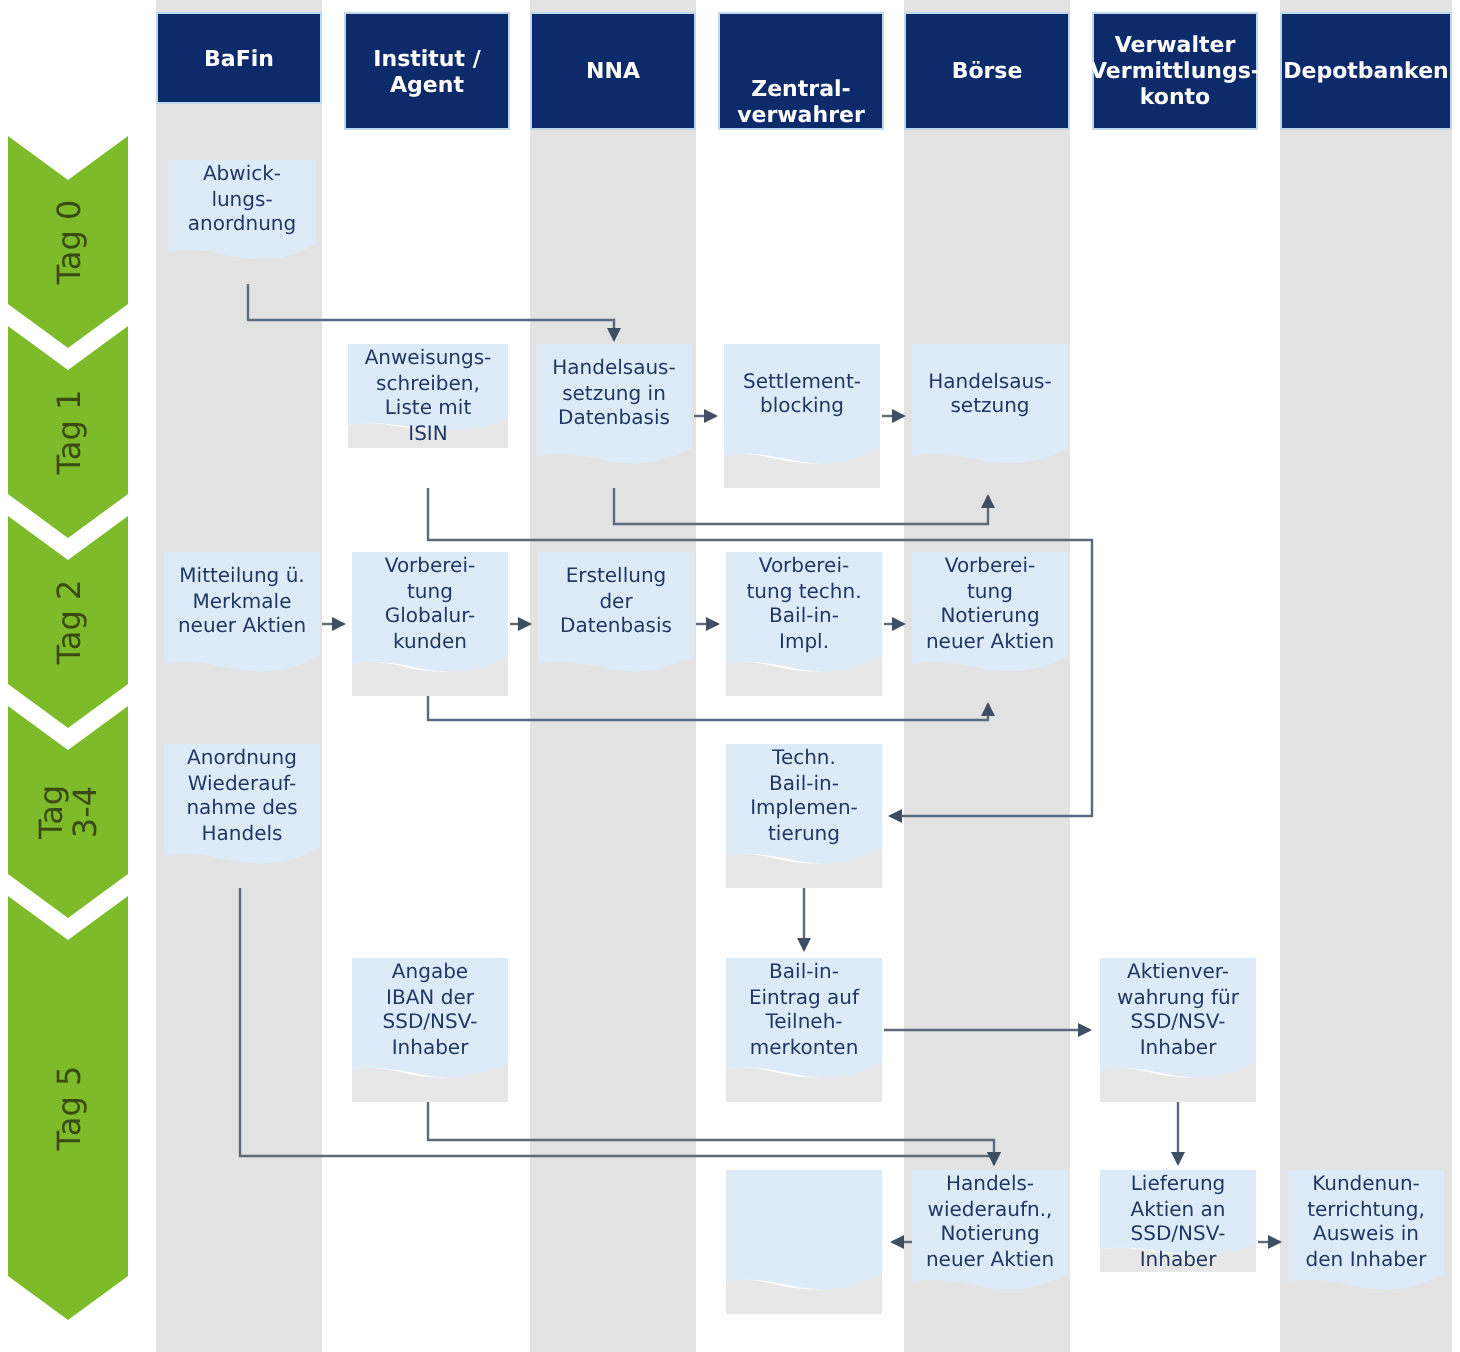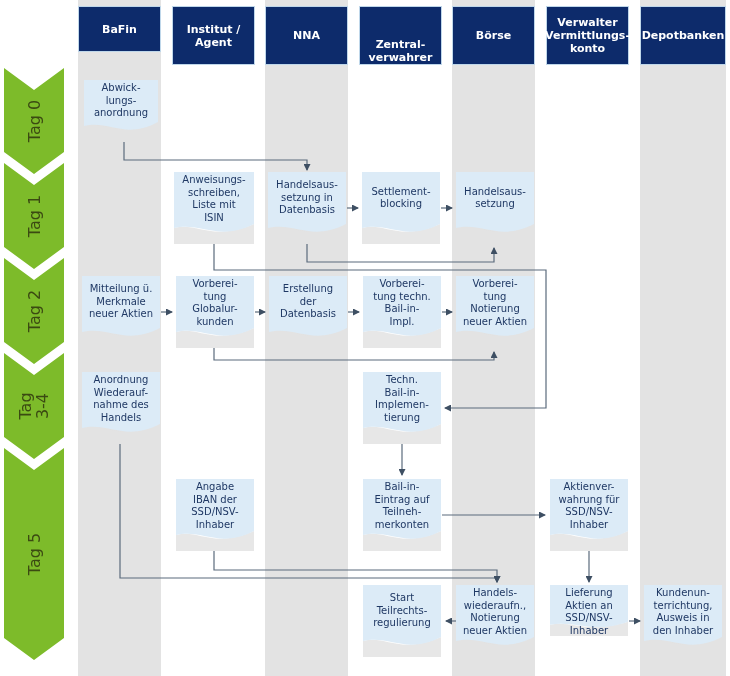--- a/index.html
+++ b/index.html
@@ -177,21 +177,21 @@
         <div class="shape">
           <svg viewBox="0 0 74 62" preserveAspectRatio="none">
             <path d="M0,46 C 22.2,40 33.300000000000004,60 74,42 L74,62 L0,62 Z" fill="#E3E3E3" opacity="0.85"></path>
             <path d="M0,0 L74,0 L74,42 C 40.7,60 25.9,40 0,46 Z" fill="#DCEBF7"></path>
           </svg>
         </div>
         <div class="label" style="top: 2.25px; padding-top: 0px;">Abwick-
 lungs-
 anordnung</div>
       </div>
-      <div class="node" style="left: 174px; top: 172px; width: 80px; height: 72px;">
+      <div class="node" style="left: 174px; top: 172px; width: 80px; height: 52px;">
         <div class="shape">
           <svg viewBox="0 0 80 72" preserveAspectRatio="none">
             <path d="M0,56 C 24,50 36,70 80,52 L80,72 L0,72 Z" fill="#E3E3E3" opacity="0.85"></path>
             <path d="M0,0 L80,0 L80,52 C 44,70 28,50 0,56 Z" fill="#DCEBF7"></path>
           </svg>
         </div>
         <div class="label" style="top: 2px; padding-top: 0px;">Anweisungs-
 schreiben,
 Liste mit
 ISIN</div>
@@ -345,23 +345,20 @@
 SSD/NSV-
 Inhaber</div>
       </div>
       <div class="node" style="left: 363px; top: 585px; width: 78px; height: 72px;">
         <div class="shape">
           <svg viewBox="0 0 78 72" preserveAspectRatio="none">
             <path d="M0,56 C 23.4,50 35.1,70 78,52 L78,72 L0,72 Z" fill="#E3E3E3" opacity="0.85"></path>
             <path d="M0,0 L78,0 L78,52 C 42.900000000000006,70 27.299999999999997,50 0,56 Z" fill="#DCEBF7"></path>
           </svg>
         </div>
-        <div class="label" style="top: 7.25px; padding-top: 0px;">Start
-Teilrechts-
-regulierung</div>
       </div>
       <div class="node" style="left: 456px; top: 585px; width: 78px; height: 72px;">
         <div class="shape">
           <svg viewBox="0 0 78 72" preserveAspectRatio="none">
             <path d="M0,56 C 23.4,50 35.1,70 78,52 L78,72 L0,72 Z" fill="#E3E3E3" opacity="0.85"></path>
             <path d="M0,0 L78,0 L78,52 C 42.900000000000006,70 27.299999999999997,50 0,56 Z" fill="#DCEBF7"></path>
           </svg>
         </div>
         <div class="label" style="top: 2px; padding-top: 0px;">Handels-
 wiederaufn.,

